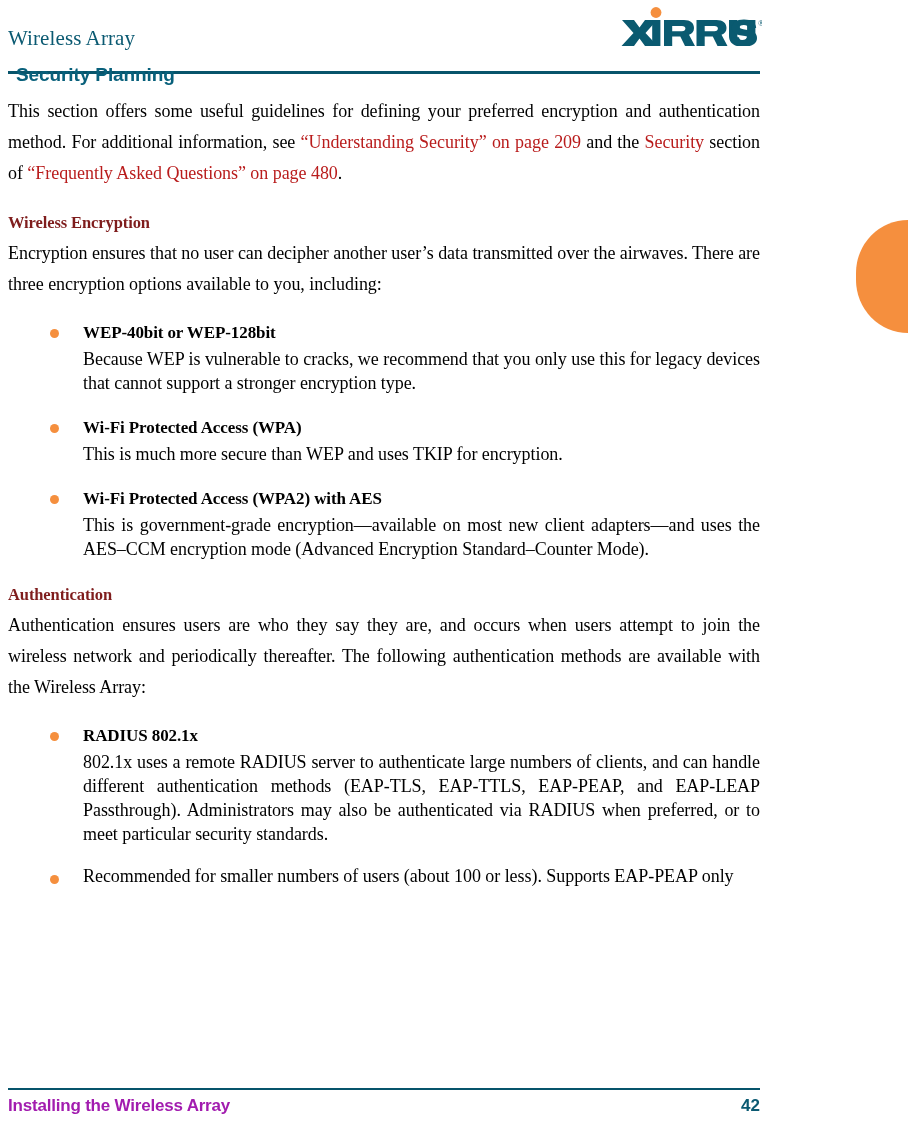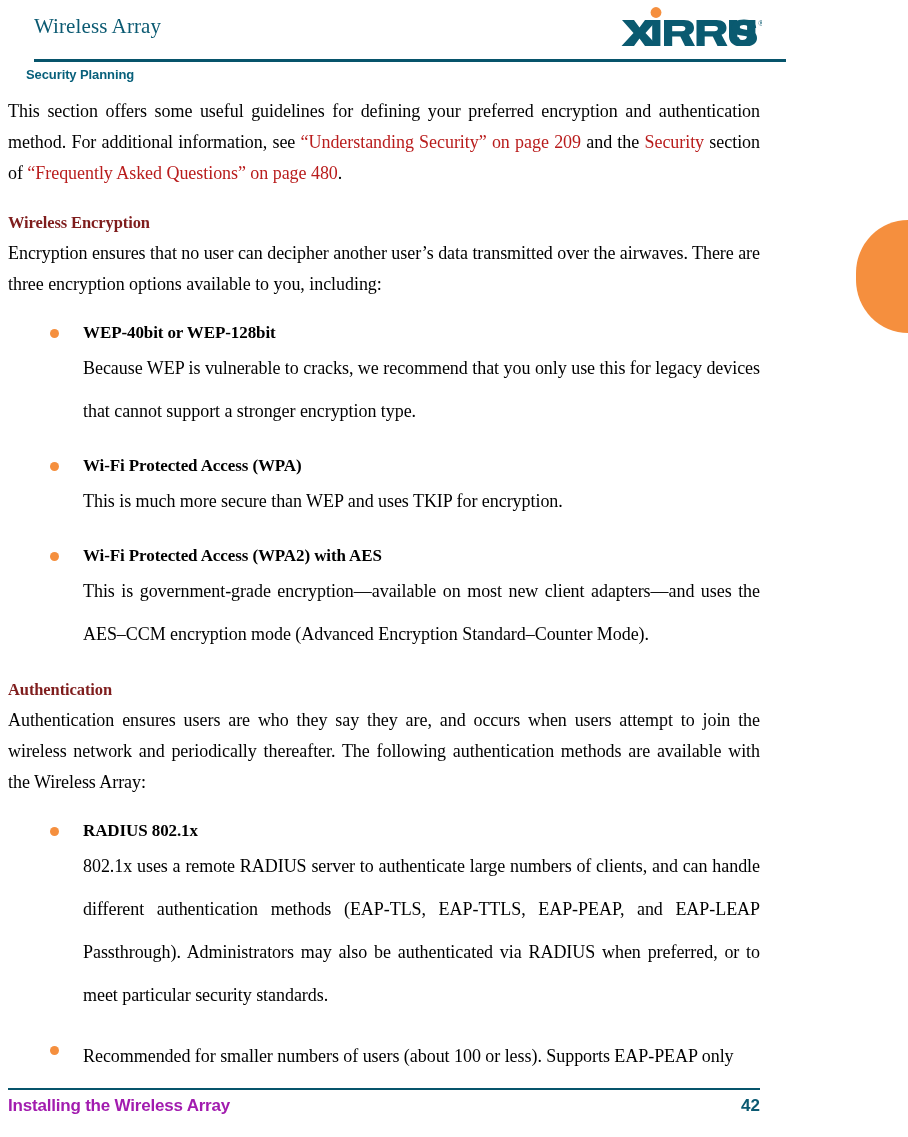--- a/index.html
+++ b/index.html
@@ -32,24 +32,23 @@
     height: 113px;
     background: #F58F3E;
     border-top-left-radius: 56px 57px;
     border-bottom-left-radius: 56px 57px;
   }
 
   
   .header {
     position: absolute;
     left: 8px;
-    top: 14px;
+    top: 26px;
     width: 752px;
     height: 44px;
-    margin-left: 26px;
   }
   .header-title {
     position: absolute;
     left: 0;
     top: 0;
     font-family: "Liberation Serif", "DejaVu Serif", serif;
     font-size: 21px;
     color: #0B5A72;
     letter-spacing: 0.1px;
     white-space: nowrap;
@@ -75,23 +74,23 @@
 
   
   .content {
     position: absolute;
     left: 8px;
     top: 64px;
     width: 752px;
   }
 
   h1.sec-title {
-    margin: 0 0 10px 18px;
+    margin: 0 0 10px 8px;
     font-family: "Liberation Sans", "DejaVu Sans", sans-serif;
-    font-size: 13px;
+    font-size: 19px;
     font-weight: bold;
     color: #08607B;
     letter-spacing: -0.1px;
     line-height: 22px;
   }
 
   h2.sub-title {
     margin: 24px 0 5px 0;
     font-family: "Liberation Serif", "DejaVu Serif", serif;
     font-size: 16.5px;
@@ -139,21 +138,21 @@
   .bullet-title {
     display: block;
     font-size: 17px;
     font-weight: bold;
     line-height: 29px;
     letter-spacing: -0.1px;
   }
   .bullet-body {
     display: block;
     font-size: 18px;
-    line-height: 43px;
+    line-height: 24px;
     text-align: justify;
     text-justify: inter-word;
     letter-spacing: -0.05px;
   }
 
   
   .footer {
     position: absolute;
     left: 8px;
     top: 1088px;

